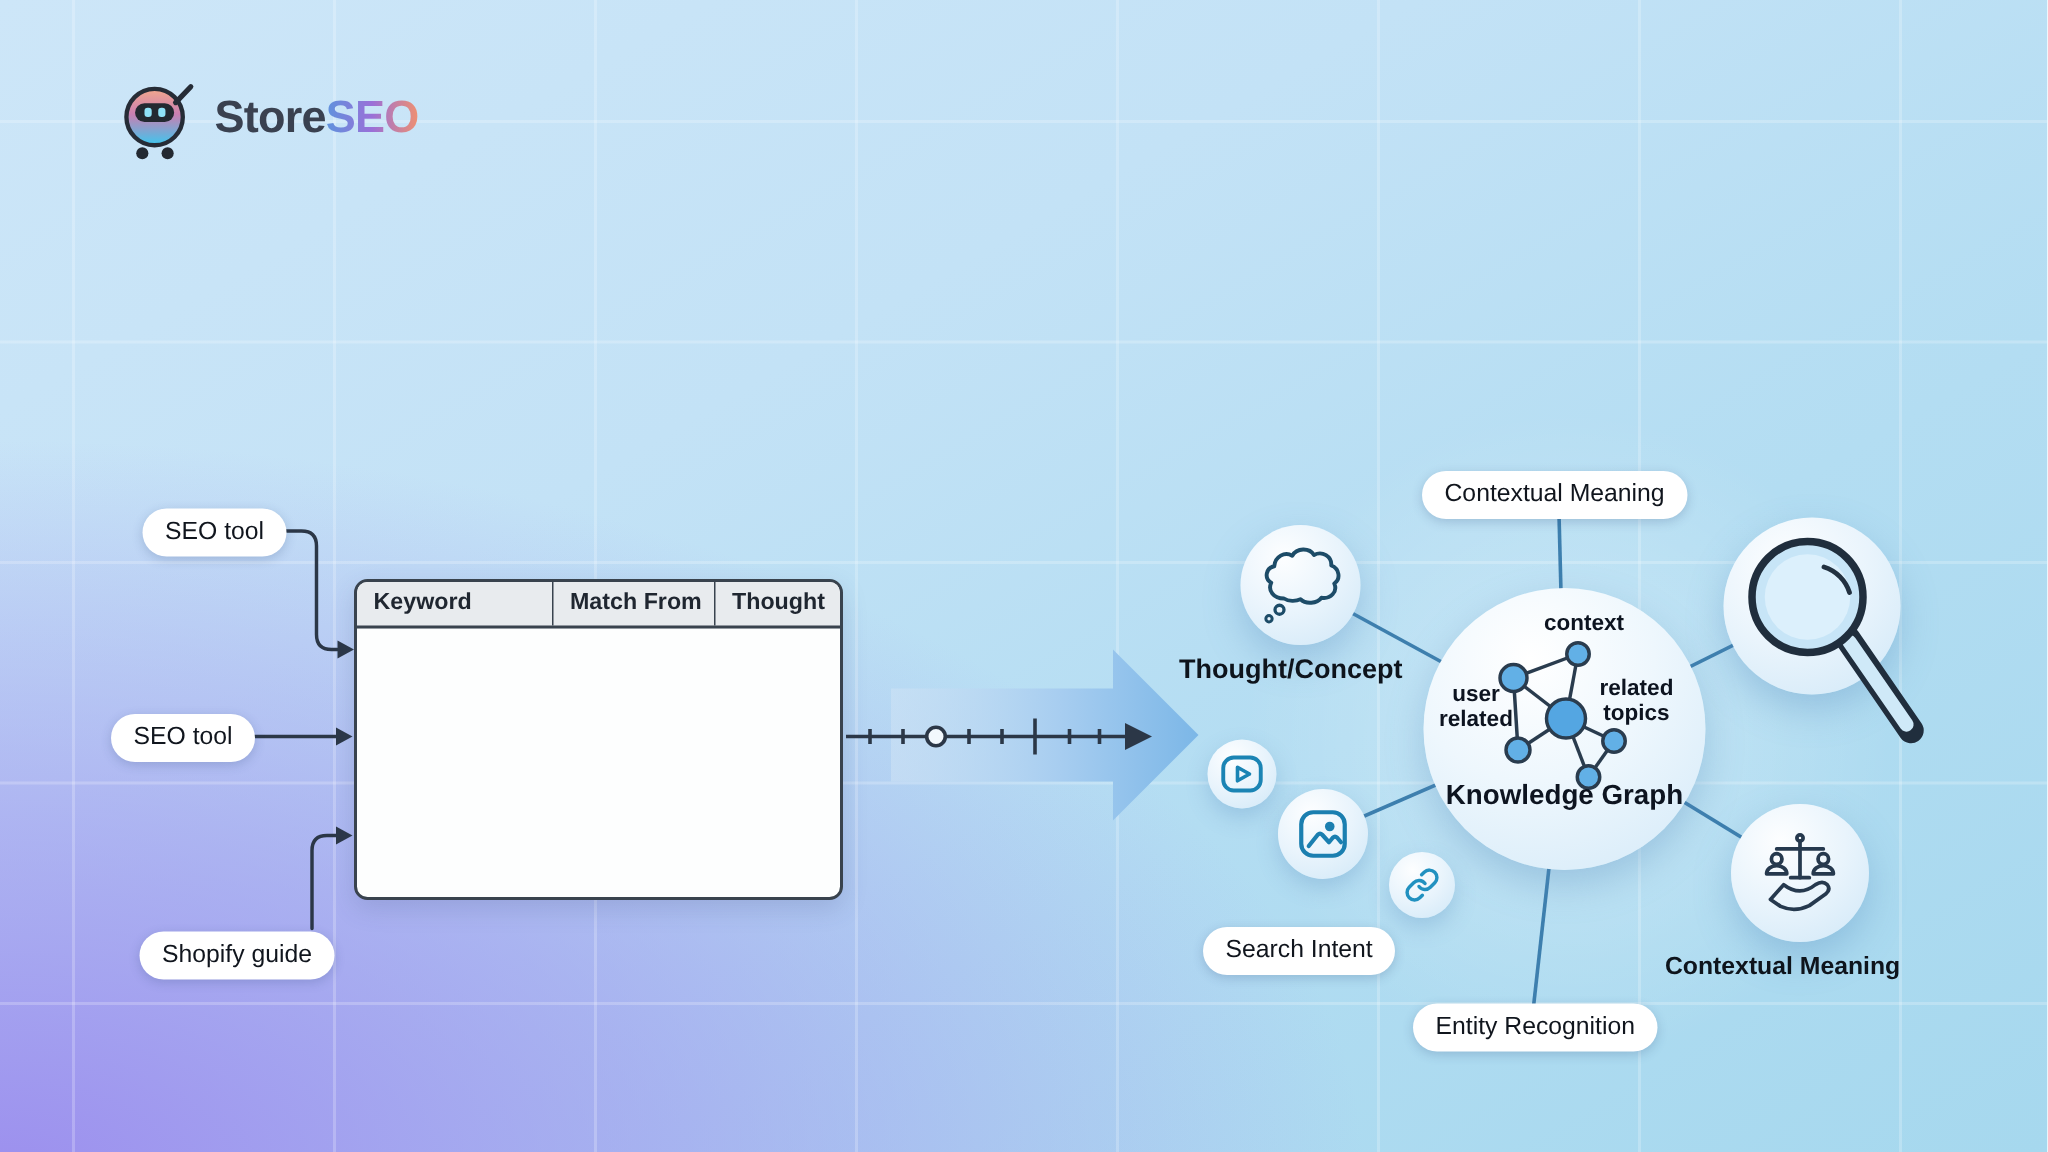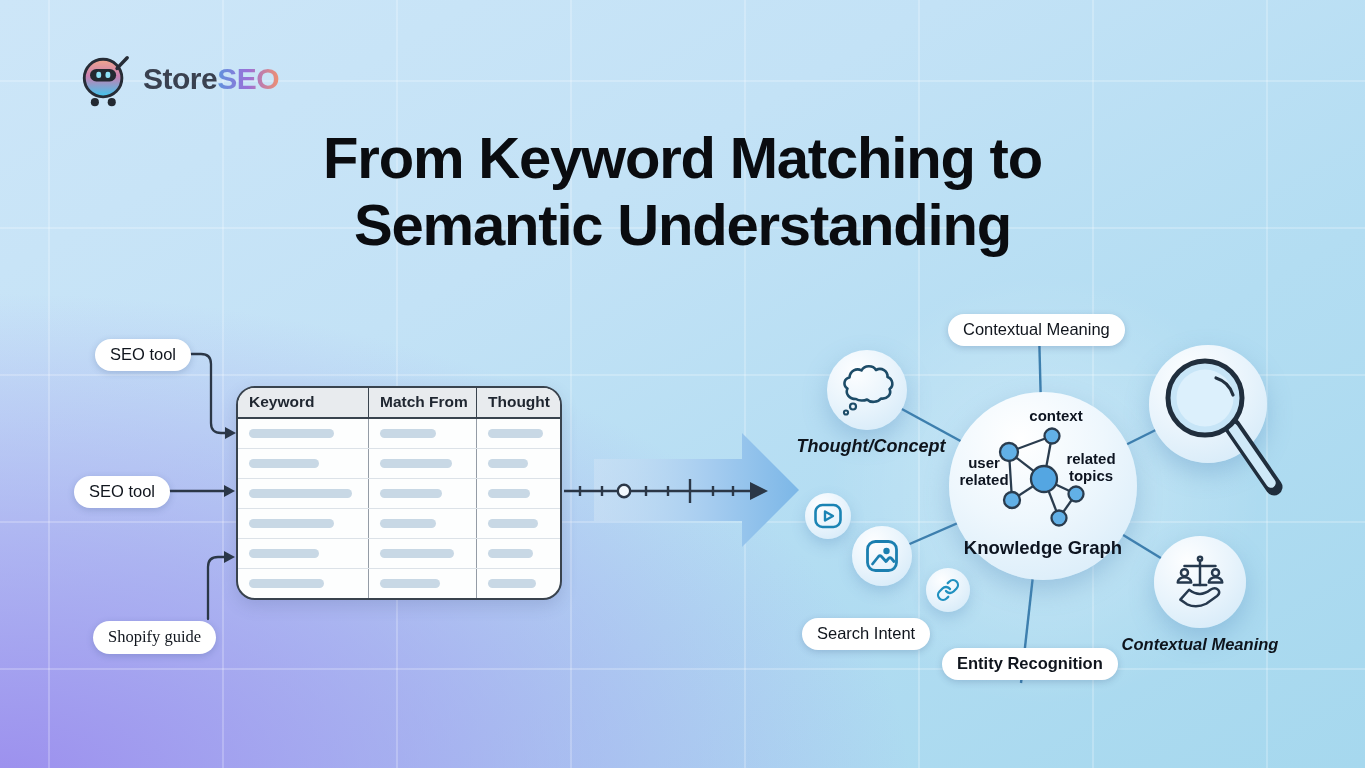--- a/index.html
+++ b/index.html
@@ -32,26 +32,26 @@
   .title{position:absolute;left:0;right:0;top:124px;margin:0;text-align:center;z-index:2;
     font-size:58px;font-weight:bold;letter-spacing:-1.2px;line-height:1.16;color:#0a0c10;}
   .title span{display:block;}
 
   
   .pill{position:absolute;z-index:2;background:#fff;border-radius:999px;
     padding:6px 15px 7px;font-size:16.5px;color:#10151d;white-space:nowrap;
     box-shadow:0 2px 7px rgba(40,70,120,.22);}
 
   
-  .plain-label{position:absolute;z-index:2;font-weight:bold;color:#0e141c;text-align:center;font-style:italic;}
+  .plain-label{position:absolute;z-index:2;font-weight:bold;color:#0e141c;}
 
   
   .ktable{position:absolute;left:236px;top:386px;width:326px;height:214px;z-index:2;
-    background:#fdfefe;border:2px solid #39434e;border-radius:19px;overflow:hidden;
-    box-shadow:0 6px 16px rgba(60,80,130,.18);display:flex;flex-direction:column;box-sizing:border-box;}
+    background:#fdfefe;border:2px solid #39434e;border-radius:9px;overflow:hidden;
+    box-shadow:0 6px 16px rgba(60,80,130,.18);display:flex;flex-direction:row;box-sizing:border-box;}
   .t-head{display:grid;grid-template-columns:130px 108px 84px;background:#e8ebee;
     border-bottom:2px solid #39434e;height:29px;flex:0 0 auto;}
   .t-hcell{font-size:15.5px;font-weight:bold;color:#1f2630;line-height:28px;padding-left:11px;}
   .t-hcell + .t-hcell{border-left:1.5px solid #39434e;}
   .t-body{flex:1;display:flex;flex-direction:column;}
   .t-row{flex:1;display:grid;grid-template-columns:130px 108px 84px;}
   .t-row + .t-row{border-top:1px solid #dce2e8;}
   .t-cell{display:flex;align-items:center;}
   .t-cell + .t-cell{border-left:1px solid #949ca6;}
   .bar{height:9px;border-radius:5px;background:#c8d8e5;margin-left:11px;}
@@ -71,21 +71,21 @@
   #link-bubble{left:926px;top:568px;width:44px;height:44px;}
   #scales-bubble{left:1154px;top:536px;width:92px;height:92px;}
   #magnifier-svg{position:absolute;left:1152px;top:352px;z-index:3;}
 
   
   .net-label{position:absolute;font-size:15px;font-weight:bold;color:#0d1420;
     text-align:center;line-height:1.12;white-space:pre-line;}
   #lbl-context{left:75px;top:16px;width:64px;}
   #lbl-user-intent{left:5px;top:63px;width:60px;}
   #lbl-related-topics{left:110px;top:59px;width:64px;}
-  #lbl-kg{left:0;right:0;top:146px;font-size:18.5px;}
+  #lbl-kg{left:0;right:0;top:128px;font-size:18.5px;}
 </style>
 </head>
 <body>
 
 <div id="canvas">
 
   <svg class="overlay" viewBox="0 0 1365 768">
     <defs>
       <linearGradient id="arrowGrad" x1="0" y1="0" x2="1" y2="0">
         <stop offset="0" stop-color="#cfe3f5" stop-opacity="0.55"></stop>
@@ -146,28 +146,24 @@
       <rect x="28.5" y="22.5" width="5" height="6.5" rx="2.2" fill="#8fe2f8"></rect>
       <circle cx="17.5" cy="54" r="4.2" fill="#232931"></circle>
       <circle cx="35" cy="54" r="4.2" fill="#232931"></circle>
     </svg>
     <div class="logo-text">
       <span class="logo-store">Store</span>
         <span class="logo-seo">SEO</span>
     </div>
   </div>
 
-  <h1 class="title">
-    <span>From Keyword Matching to</span>
-    <span>Semantic Understanding</span>
-  </h1>
 
   <div class="pill" style="left:95px;top:339px;">SEO tool</div>
   <div class="pill" style="left:74px;top:476px;">SEO tool</div>
-  <div class="pill" style="left:93px;top:621px;font-family:Liberation Serif, serif;">Shopify guide</div>
+  <div class="pill" style="left:93px;top:621px;">Shopify guide</div>
 
   <div class="ktable">
     <div class="t-head">
       <div class="t-hcell">Keyword</div>
       <div class="t-hcell">Match From</div>
       <div class="t-hcell">Thought</div>
     </div>
     <div class="t-body">
         <div class="t-row">
           <div class="t-cell">
@@ -305,21 +301,21 @@
   <div class="bubble bubble-sm" id="link-bubble">
     <svg width="24" height="24" viewBox="0 0 24 24">
       <g fill="none" stroke="#2191c0" stroke-width="2.3" stroke-linecap="round" stroke-linejoin="round">
         <path d="M10 13a5 5 0 0 0 7.54.54l3-3a5 5 0 0 0-7.07-7.07l-1.72 1.71"></path>
         <path d="M14 11a5 5 0 0 0-7.54-.54l-3 3a5 5 0 0 0 7.07 7.07l1.71-1.71"></path>
       </g>
     </svg>
   </div>
   <div class="pill" style="left:802px;top:618px;">Search Intent</div>
 
-  <div class="pill" style="left:942px;top:648px;font-weight:bold;">Entity Recognition</div>
+  <div class="pill" style="left:942px;top:669px;">Entity Recognition</div>
 
   <div class="bubble" id="scales-bubble">
     <svg width="58" height="58" viewBox="0 0 56 56">
       <g fill="none" stroke="#26394e" stroke-width="2.4" stroke-linecap="round" stroke-linejoin="round">
         <circle cx="28" cy="5.5" r="2"></circle>
         <path d="M28 7.5 V31"></path>
         <path d="M13 12.5 H43"></path>
         <path d="M22 31 H34"></path>
         <circle cx="13" cy="19" r="3.4"></circle>
         <path d="M6.5 28.5 a6.5 5.2 0 0 1 13 0 Z"></path>

